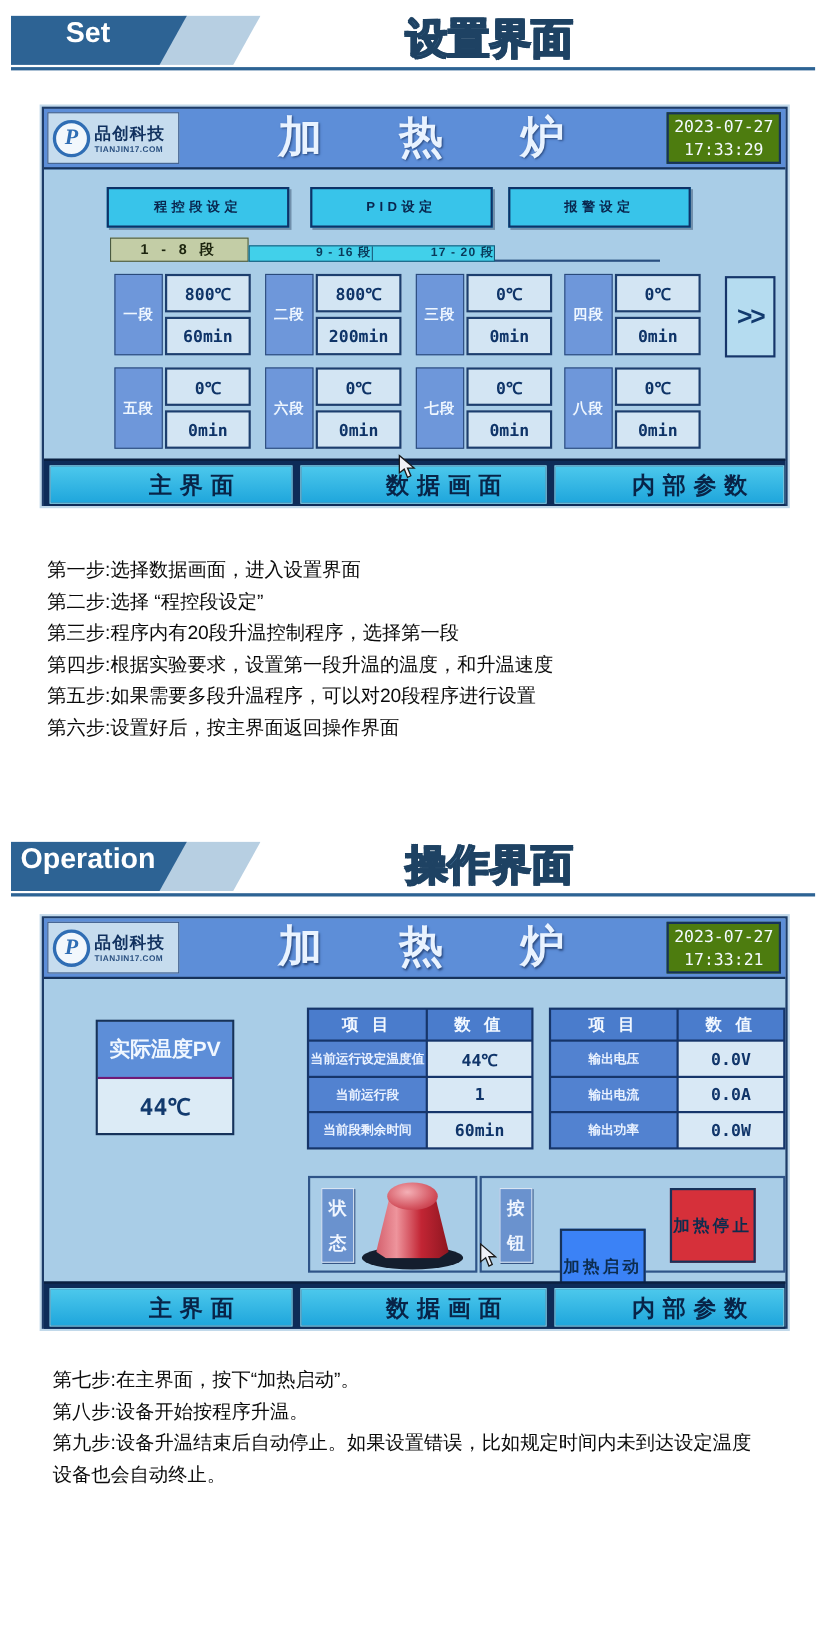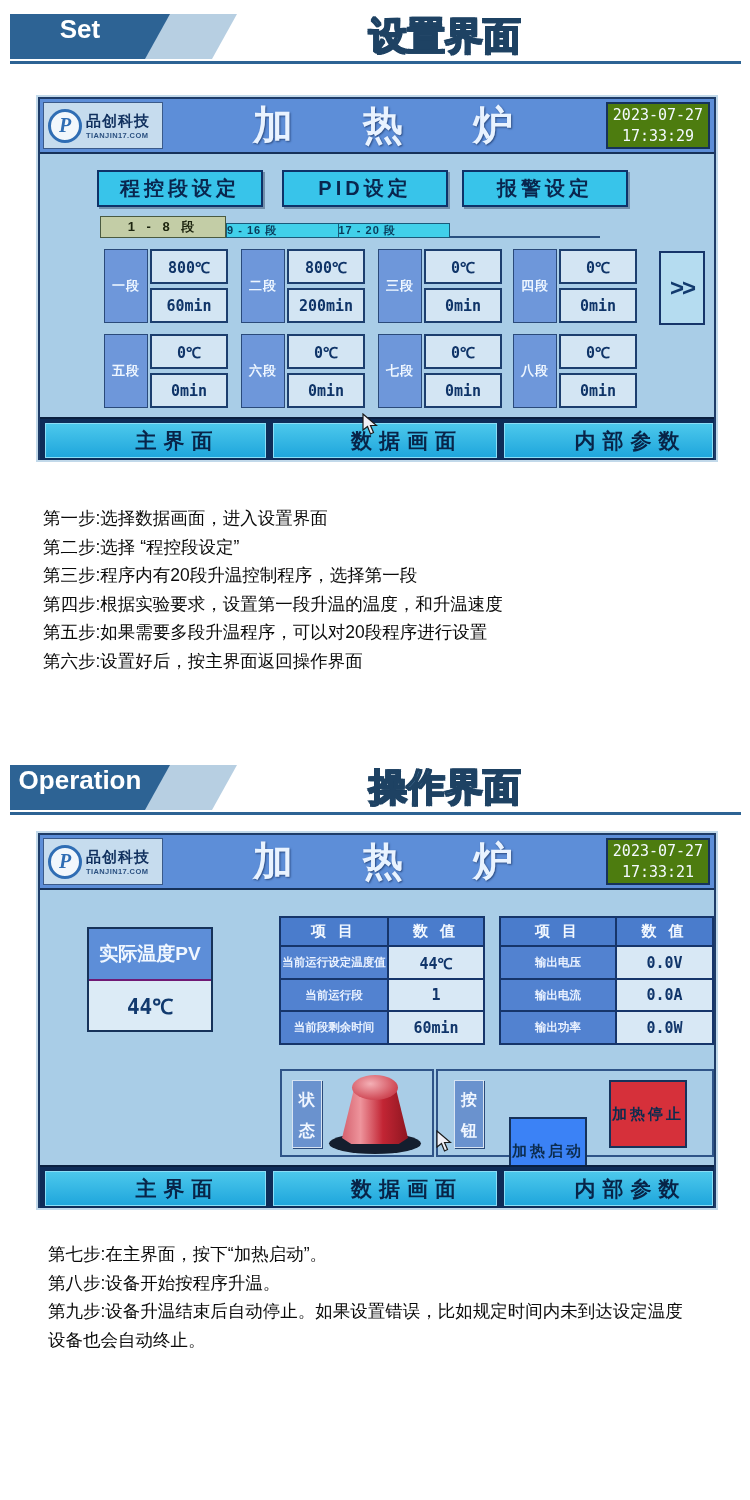--- a/index.html
+++ b/index.html
@@ -35,30 +35,30 @@
   .furnace-title { position:absolute; left:128px; right:116px; top:0; height:53px; line-height:53px;
     text-align:center; padding-left:70px; letter-spacing:70px; white-space:nowrap;
     color:#e9f3ff; font-size:40px; font-weight:bold; text-shadow:1px 1px 2px #2a4a80; }
   .datetime { position:absolute; right:4px; top:3px; width:104px; height:47px; background:#4d7c0f;
     border:2px solid #16325a; color:#f4faff; font-family:"DejaVu Sans Mono", monospace;
     font-size:15px; display:flex; flex-direction:column; align-items:center; justify-content:center;
     line-height:1.35; }
 
   
   .menu-btn { position:absolute; top:71px; height:37px; background:#38c4ea; border:2px solid #0e3268;
-    color:#09264e; font-weight:bold; font-size:20px; letter-spacing:4px;
+    color:#09264e; font-weight:bold; font-size:12px; letter-spacing:4px;
     display:flex; align-items:center; justify-content:center;
     box-shadow:2px 2px 0 rgba(10,30,60,0.35);text-align:right; }
   .tab-underline { position:absolute; left:60px; top:137px; width:500px; height:2px; background:#2a5080; }
   .tab-active { position:absolute; left:60px; top:117px; width:126px; height:22px; background:#c3cda6;
     border:1px solid #4a5a40; color:#1c240e; font-size:13px; font-weight:bold; letter-spacing:4px;
     text-align:center; line-height:20px; }
   .tab-strip { position:absolute; left:186px; top:124px; width:224px; height:15px; background:#41d0ea;
     border:1px solid #1a5a7a; display:flex; }
-  .tab-strip div { flex:1; font-size:11px; font-weight:bold; color:#0a3a5a; text-align:left;
+  .tab-strip div { flex:1; font-size:11px; font-weight:bold; color:#0a3a5a; text-align:right;
     line-height:13px; letter-spacing:1px; }
   .tab-strip div + div { border-left:1px solid #1a5a7a; }
   .seg { position:absolute; display:flex; gap:2px; }
   .seg-label { width:44px; height:74px; background:#6e97da; border:1px solid #2a4a7a;
     color:#eef6ff; font-size:13px; font-weight:bold; letter-spacing:1px;
     display:flex; align-items:center; justify-content:center; }
   .seg-val { width:78px; height:35px; margin-bottom:4px; background:#d3e5f3; border:2px solid #1c3e6e;
     color:#0f3468; font-family:"DejaVu Sans Mono", monospace; font-size:15px; font-weight:bold;
     display:flex; align-items:center; justify-content:center; }
   .more-btn { position:absolute; left:619px; top:152px; width:46px; height:74px; background:#b5dcf0;

